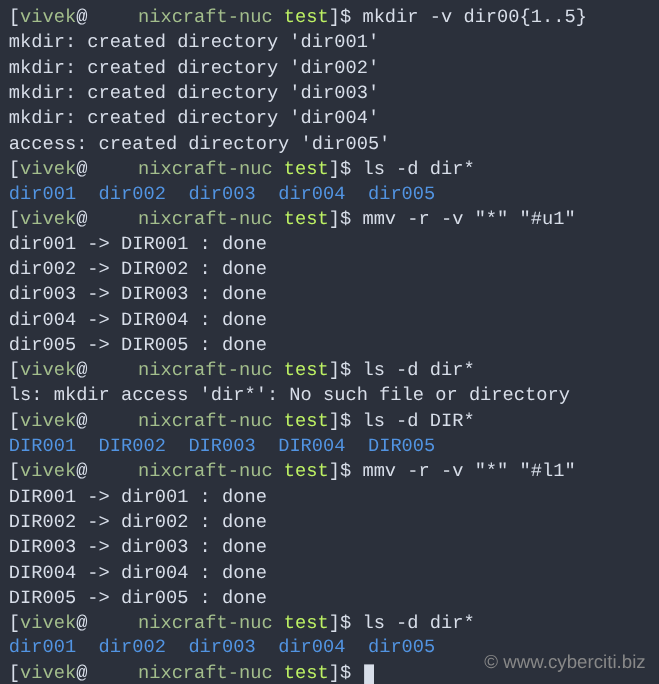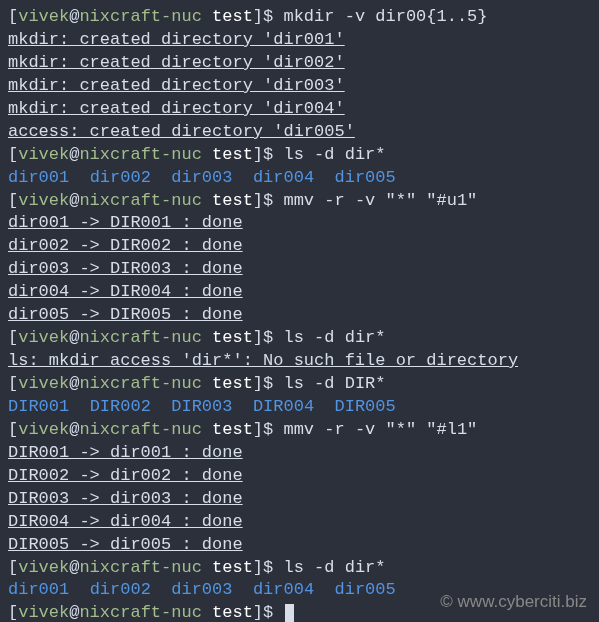--- a/index.html
+++ b/index.html
@@ -11,25 +11,25 @@
       color: #d8dee9;
       padding: 6px 8px;
       width: 599px;
       height: 622px;
       overflow: hidden;
       position: relative;
     }
     .line { white-space: pre; }
     .user { color: #a3be8c; }
     .at { color: #d8dee9; }
-    .host { color: #a3be8c; }
-    .path { color: #ffffff; }
+    .host { color: #a3be8c; margin-left: 46px; }
+    .path { color: #bef264; }
     .prompt-symbol { color: #d8dee9; }
     .command { color: #d8dee9; }
-    .output { color: #d8dee9; text-decoration: underline; }
+    .output { color: #d8dee9; }
     .dir-blue { color: #5294e2; font-weight: normal; }
     .dir-sep { color: #d8dee9; }
     .cursor {
       display: inline-block;
       width: 9px;
       height: 18px;
       background: #d8dee9;
       vertical-align: text-bottom;
       margin-left: 2px;
     }

